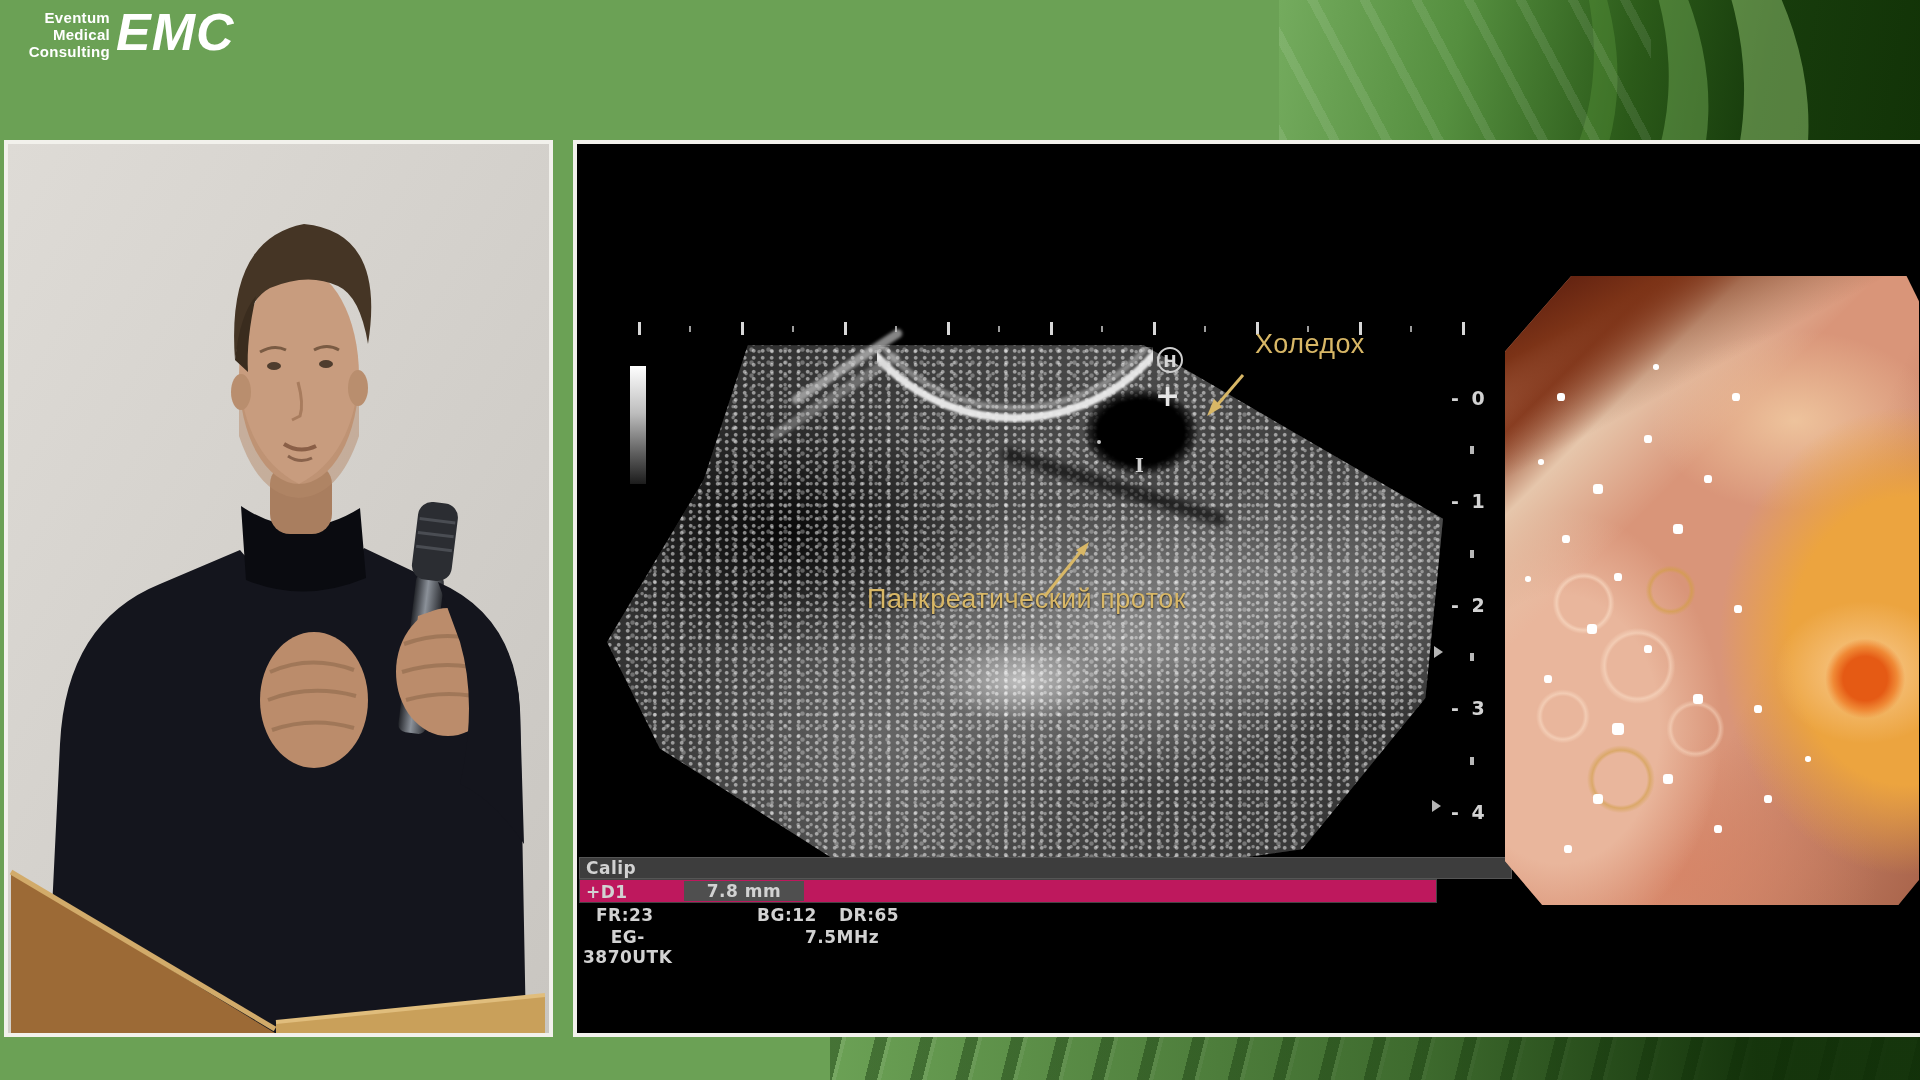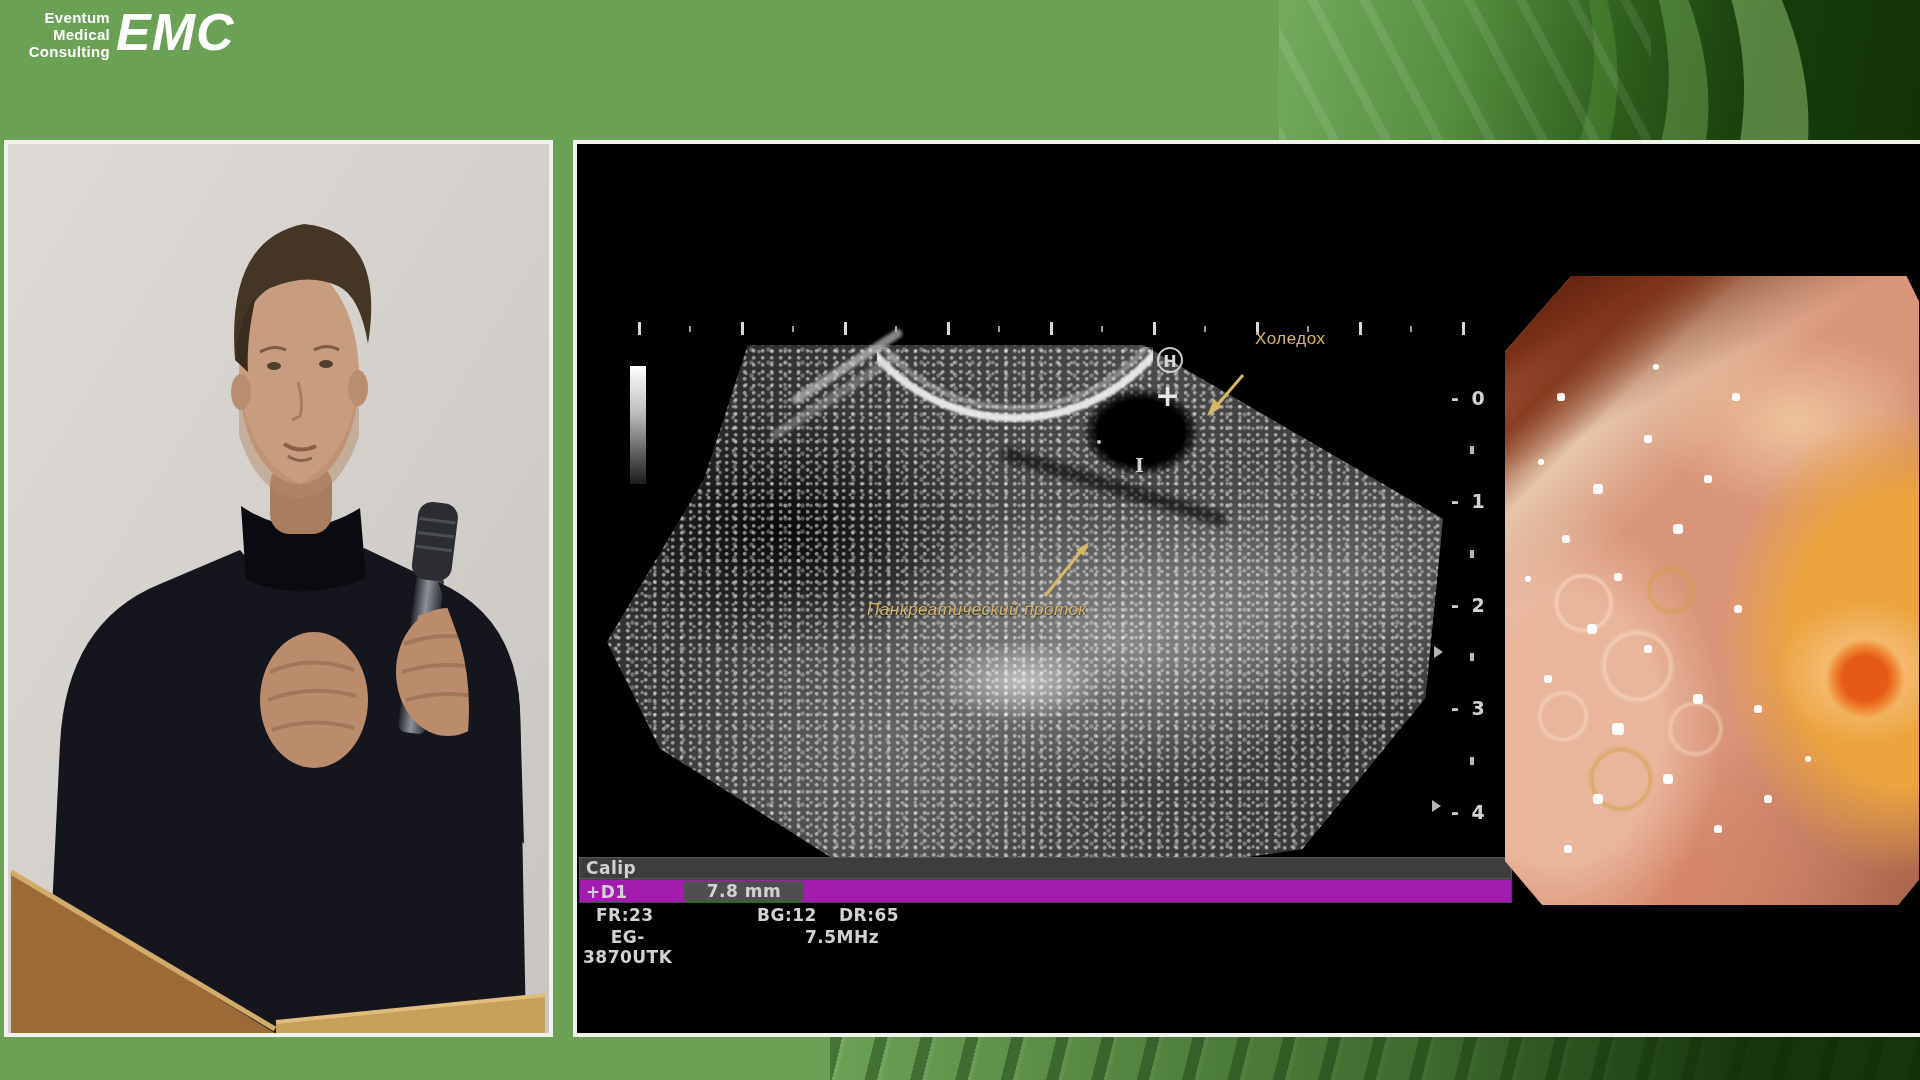--- a/index.html
+++ b/index.html
@@ -74,32 +74,32 @@
   .reverb1{left:205px;top:218px;width:130px;height:9px;}
   .reverb2{left:182px;top:247px;width:152px;height:10px;opacity:.55;}
   .marker-h{position:absolute;left:580px;top:203px;width:26px;height:26px;border:2px solid #cfcfcf;
     border-radius:50%;color:#d8d8d8;font-size:16px;font-weight:bold;text-align:center;line-height:26px;
     box-sizing:border-box;font-family:"DejaVu Sans",sans-serif;}
   .marker-plus{position:absolute;left:578px;top:234px;color:#e6e6e6;font-size:30px;font-weight:bold;
     font-family:"DejaVu Sans",sans-serif;}
   .marker-i{position:absolute;left:558px;top:310px;color:#cfcfcf;font-size:19px;font-weight:bold;
     font-family:"DejaVu Serif",serif;}
   .marker-dot{position:absolute;left:520px;top:296px;width:4px;height:4px;border-radius:50%;background:#c4c4c4;}
-  .ann{position:absolute;color:#d8b766;font-size:17px;letter-spacing:.5px;
+  .ann{position:absolute;color:#d8b766;font-size:27px;letter-spacing:.5px;
     text-shadow:0 1px 2px rgba(0,0,0,.8);white-space:nowrap;}
   #ann-bile{left:678px;top:185px;}
-  #ann-panc{left:290px;top:456px;font-style:italic;}
+  #ann-panc{left:290px;top:440px;}
   .depth-label{position:absolute;left:874px;color:#d2d2d2;font-size:19px;font-weight:bold;
     letter-spacing:3px;font-family:"DejaVu Sans",sans-serif;white-space:nowrap;}
   .depth-dot{position:absolute;left:893px;width:4px;height:8px;background:#b8b8b8;}
   .focus-tri{position:absolute;width:0;height:0;border-left:9px solid #b5b5b5;
     border-top:6px solid transparent;border-bottom:6px solid transparent;}
   .calip-bar{position:absolute;left:2px;top:713px;width:933px;height:22px;background:#3d3d3d;
     border:1px solid #555;box-sizing:border-box;}
-  .d1-bar{position:absolute;left:2px;top:735px;width:933px;height:24px;background:#a21caf;
+  .d1-bar{position:absolute;left:2px;top:735px;width:858px;height:24px;background:#be185d;
     border:1px solid #444;box-sizing:border-box;}
   .d1-value{position:absolute;left:104px;top:1px;width:120px;height:20px;background:#4f4f4f;
     text-align:center;}
   .us-text{color:#d2d2d2;font-weight:bold;font-size:17px;font-family:"DejaVu Sans",sans-serif;
     letter-spacing:.5px;text-align:center;}
   .info-row{position:absolute;left:2px;height:22px;}
   
   .endo{position:absolute;left:928px;top:132px;width:414px;height:629px;
     clip-path:polygon(16% 0%,97% 0%,100% 4%,100% 96%,95% 100%,9% 100%,0% 93%,0% 12%);
     background-color:#d99579;

